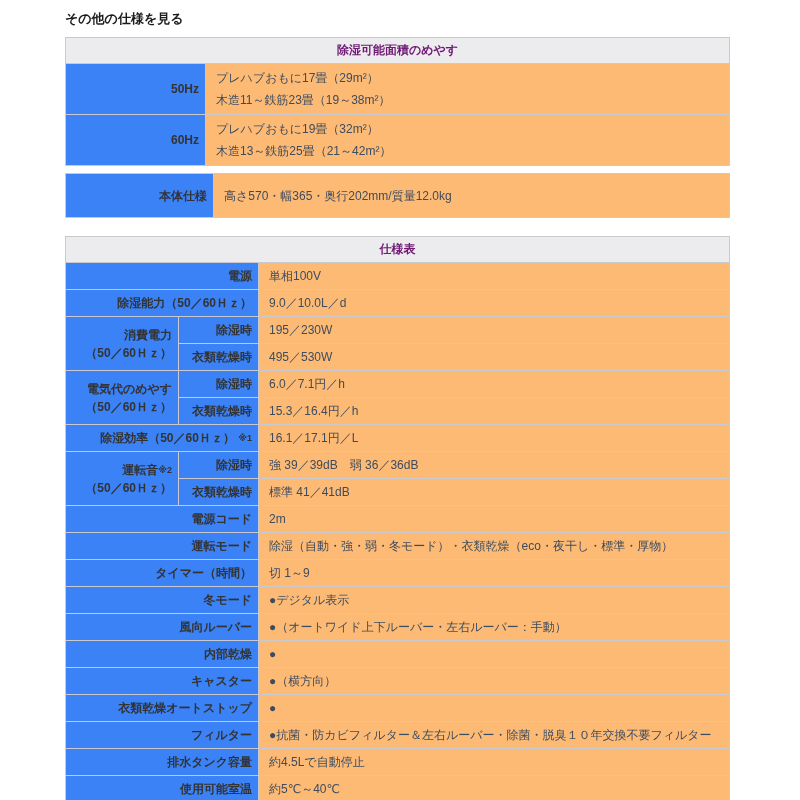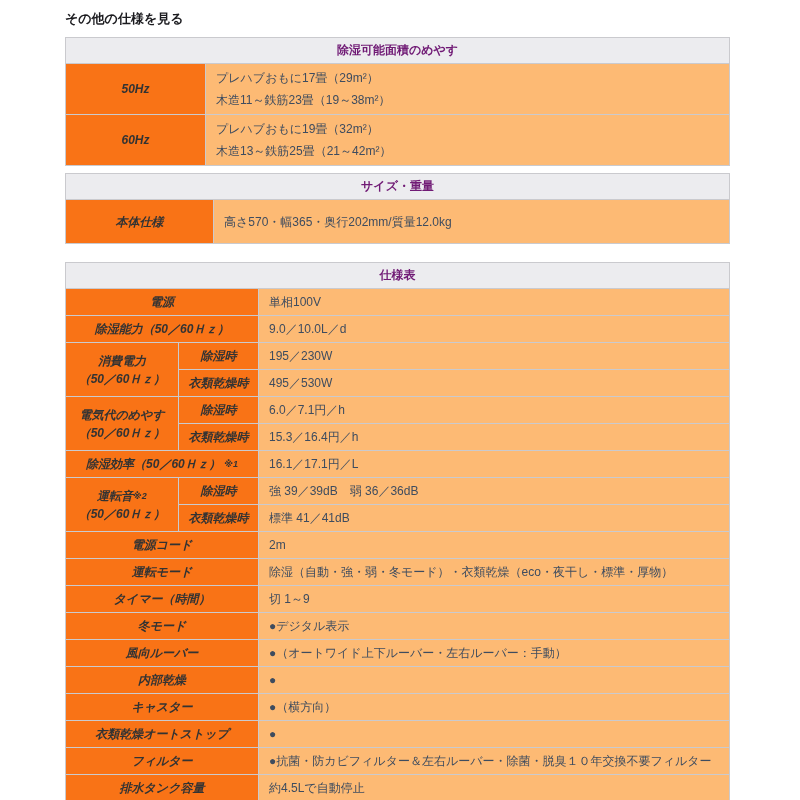--- a/index.html
+++ b/index.html
@@ -35,27 +35,26 @@
   }
   th.thead {
     background: #ececef;
     font-weight: bold;
     color: #701a75;
     text-align: center;
     padding: 4px 6px;
     height: 22px;
   }
   th.label {
-    background: #f97316;
+    background: #3b82f6;
     font-weight: bold;
     color: #333333;
-    text-align: center;
+    text-align: right;
     padding: 4px 6px;
     line-height: 18px;
-    font-style: italic;
   }
   td.value {
     background: #fdba74;
     color: #3e4c5f;
     text-align: left;
     padding: 4px 10px;
     line-height: 18px;
   }
   .tall td.value { line-height: 22px; padding: 3px 10px; }
   table.mb-sm { margin-bottom: 7px; }
@@ -101,23 +100,20 @@
     </tr>
   </tbody>
     </table>
 
   <table class="spec mb-lg">
     <colgroup>
         <col style="width:148px">
         <col>
       </colgroup>
     <tbody>
-        <tr>
-      <th class="thead" colspan="2">サイズ・重量</th>
-    </tr>
     <tr class="row-med">
       <th class="label">本体仕様</th>
       <td class="value">高さ570・幅365・奥行202mm/質量12.0kg</td>
     </tr>
   </tbody>
     </table>
 
   <table class="spec">
     <colgroup>
         <col style="width:113px">

